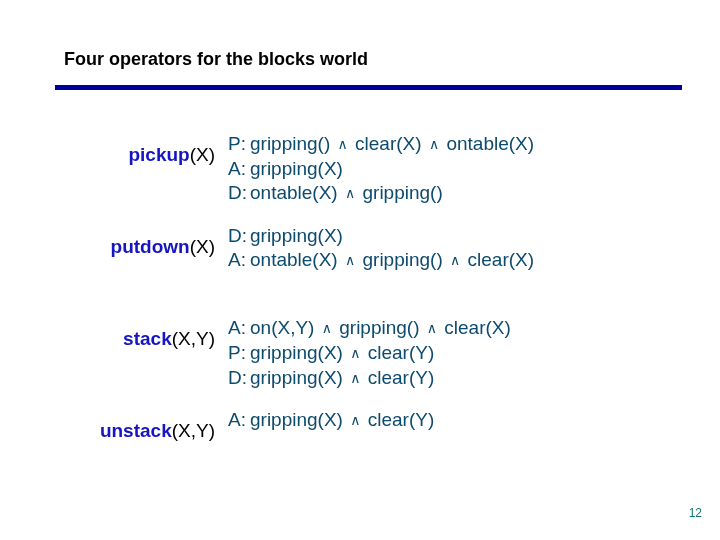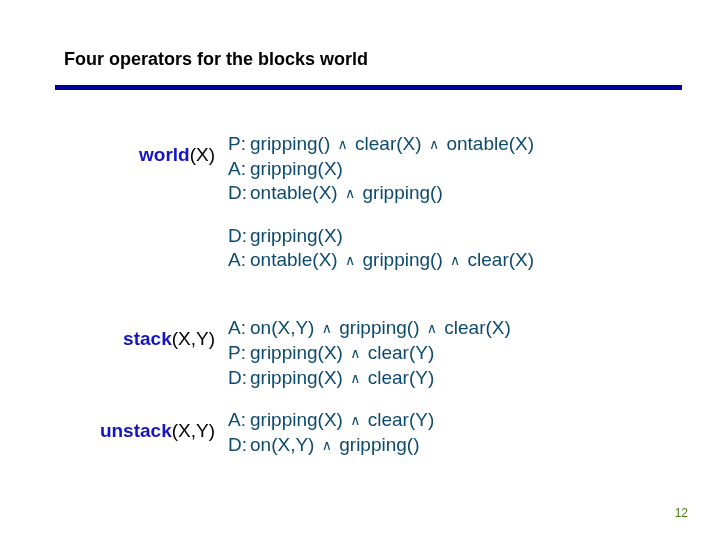--- a/index.html
+++ b/index.html
@@ -100,56 +100,59 @@
   .wedge {
     font-size: 14px;
     position: relative;
     top: -1px;
     padding: 0 2px;
   }
 
   
   .page-number {
     position: absolute;
-    right: 32px;
+    right: 18px;
     bottom: 20px;
     font-size: 12px;
-    color: #4d7c0f;
+    color: #0f766e;
     margin-top: 26px;
   }
 </style>
 </head>
 <body>
 
 <div class="slide">
 
   <div class="slide-title">Four operators for the blocks world</div>
 
   <div class="title-rule"></div>
 
   <div class="operators">
 
     <div class="op-row">
       <div class="op-name">
-        <span class="nm">world</span><span class="args">(X)</span>
+        <span class="nm">pickup</span><span class="args">(X)</span>
       </div>
       <div class="op-effects">
         <div class="eff-line">
           <span class="eff-label">P:</span><span>gripping() <span class="wedge">∧</span> clear(X) <span class="wedge">∧</span> ontable(X)</span>
         </div>
         <div class="eff-line">
           <span class="eff-label">A:</span><span>gripping(X)</span>
         </div>
         <div class="eff-line">
           <span class="eff-label">D:</span><span>ontable(X) <span class="wedge">∧</span> gripping()</span>
         </div>
       </div>
     </div>
 
     <div class="op-row">
+      <div class="op-name">
+        <span class="nm">putdown</span><span class="args">(X)</span>
+      </div>
       <div class="op-effects">
         <div class="eff-line">
           <span class="eff-label">D:</span><span>gripping(X)</span>
         </div>
         <div class="eff-line">
           <span class="eff-label">A:</span><span>ontable(X) <span class="wedge">∧</span> gripping() <span class="wedge">∧</span> clear(X)</span>
         </div>
       </div>
     </div>
 
@@ -171,23 +174,20 @@
     </div>
 
     <div class="op-row last">
       <div class="op-name">
         <span class="nm">unstack</span><span class="args">(X,Y)</span>
       </div>
       <div class="op-effects">
         <div class="eff-line">
           <span class="eff-label">A:</span><span>gripping(X) <span class="wedge">∧</span> clear(Y)</span>
         </div>
-        <div class="eff-line">
-          <span class="eff-label">D:</span><span>on(X,Y) <span class="wedge">∧</span> gripping()</span>
-        </div>
       </div>
     </div>
 
   </div>
 
   <div class="page-number">12</div>
 
 </div>
 
 </body></html>

